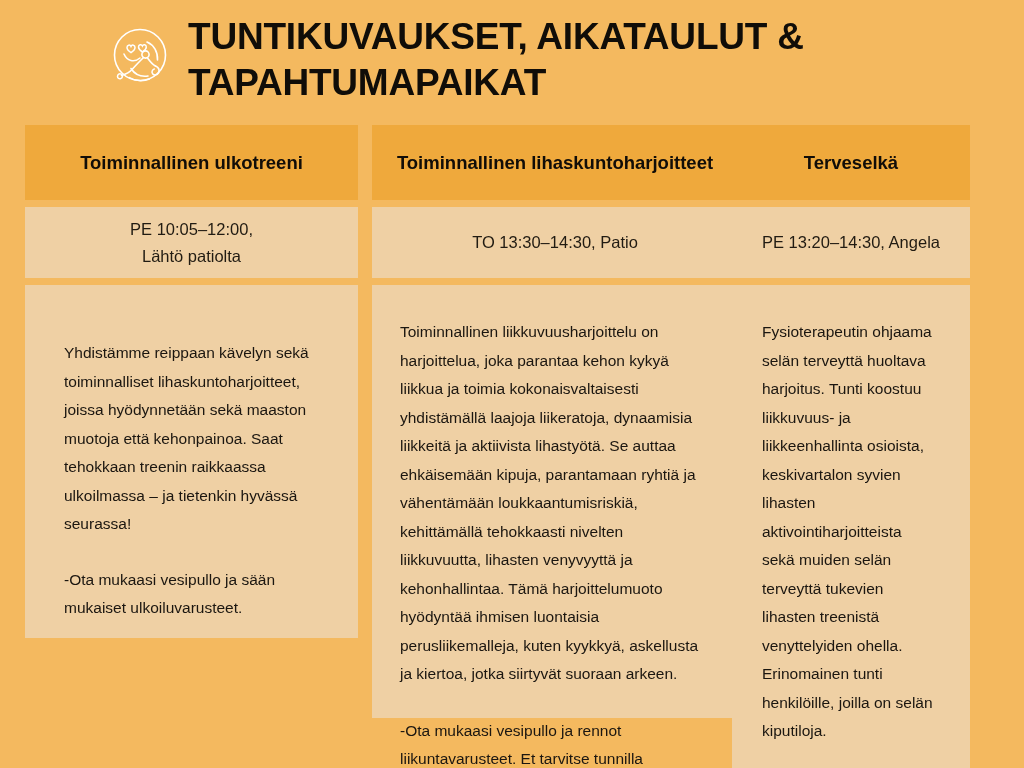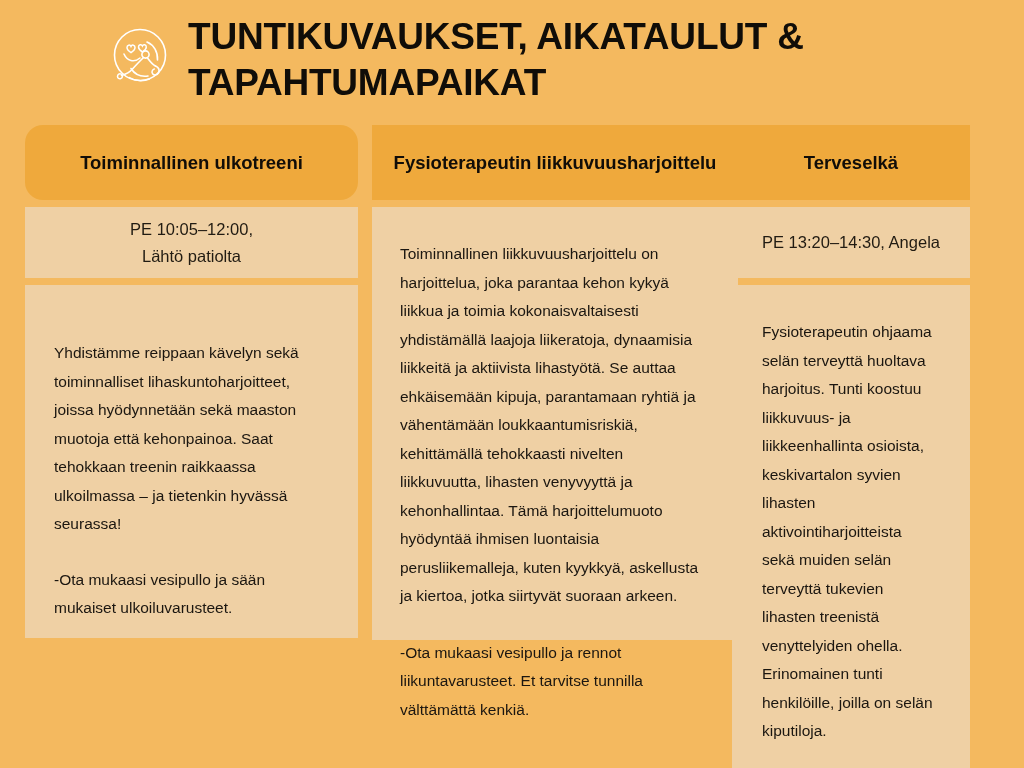--- a/index.html
+++ b/index.html
@@ -69,21 +69,21 @@
     align-items: center;
     justify-content: center;
     text-align: center;
     font-weight: 700;
     font-size: 18.5px;
     line-height: 27px;
     padding: 0 12px;
     box-sizing: border-box;
     color: #110d08;
   }
-  .col-1 .card-title { height: 75px; border-radius: 18px; }
+  .col-1 .card-title { height: 75px; }
   .col-2 .card-title { height: 75px; }
   .col-3 .card-title { height: 75px; }
 
   .card-schedule {
     background: #EFD0A4;
     margin-top: 7px;
     display: flex;
     flex-direction: column;
     align-items: center;
     justify-content: center;
@@ -99,21 +99,21 @@
   .col-3 .card-schedule { height: 71px; }
 
   .card-body {
     background: #EFD0A4;
     margin-top: 7px;
     box-sizing: border-box;
     font-size: 15.5px;
     line-height: 28.5px;
     color: #1b1610;
   }
-  .col-1 .card-body { height: 353px; padding: 38px 22px 10px 13px; }
+  .col-1 .card-body { height: 353px; padding: 38px 22px 10px 23px; }
   .col-2 .card-body { height: 433px; padding: 17px 22px 10px 12px; }
   .col-3 .card-body { height: 524px; padding: 17px 16px 10px 14px; }
 
   .card-body p { margin: 16px; }
   .card-body p.spacer-before { margin-top: 28px; }
   .col-1 .card-body p.spacer-before { margin-top: 27px; }
   .col-3 .card-body p.spacer-before { margin-top: 28px; }
 
   .sched-line { display: block; }
 </style>
@@ -151,21 +151,24 @@
       <span class="sched-line">PE 10:05–12:00,</span>
       <span class="sched-line">Lähtö patiolta</span>
     </div>
     <div class="card-body">
       <p>Yhdistämme reippaan kävelyn sekä toiminnalliset lihaskuntoharjoitteet, joissa hyödynnetään sekä maaston muotoja että kehonpainoa. Saat tehokkaan treenin raikkaassa ulkoilmassa – ja tietenkin hyvässä seurassa!</p>
       <p class="spacer-before">-Ota mukaasi vesipullo ja sään mukaiset ulkoiluvarusteet.</p>
     </div>
   </div>
 
   <div class="column col-2">
-    <div class="card-title">Fysioterapeutin liikkuvuusharjoittelu</div>
+    <div class="card-title">Toiminnallinen lihaskuntoharjoitteet</div>
+    <div class="card-schedule">
+      <span class="sched-line">TO 13:30–14:30, Patio</span>
+    </div>
     <div class="card-body">
       <p>Toiminnallinen liikkuvuusharjoittelu on harjoittelua, joka parantaa kehon kykyä liikkua ja toimia kokonaisvaltaisesti yhdistämällä laajoja liikeratoja, dynaamisia liikkeitä ja aktiivista lihastyötä. Se auttaa ehkäisemään kipuja, parantamaan ryhtiä ja vähentämään loukkaantumisriskiä, kehittämällä tehokkaasti nivelten liikkuvuutta, lihasten venyvyyttä ja kehonhallintaa. Tämä harjoittelumuoto hyödyntää ihmisen luontaisia perusliikemalleja, kuten kyykkyä, askellusta ja kiertoa, jotka siirtyvät suoraan arkeen.</p>
       <p class="spacer-before">-Ota mukaasi vesipullo ja rennot liikuntavarusteet. Et tarvitse tunnilla välttämättä kenkiä.</p>
     </div>
   </div>
 
   <div class="column col-3">
     <div class="card-title">Terveselkä</div>
     <div class="card-schedule">
       <span class="sched-line">PE 13:20–14:30, Angela</span>

